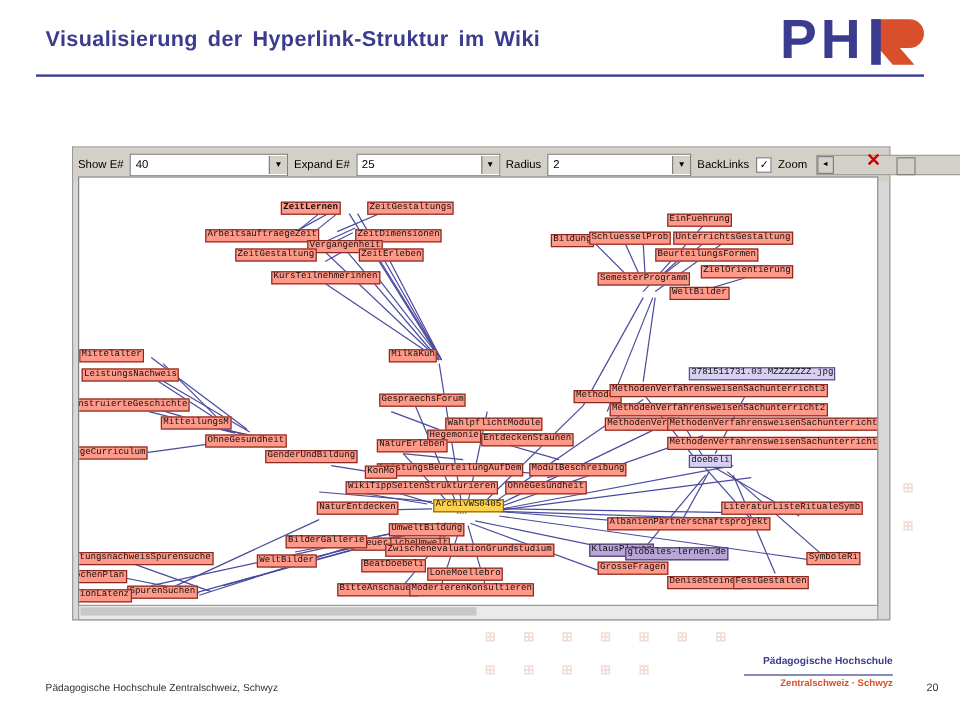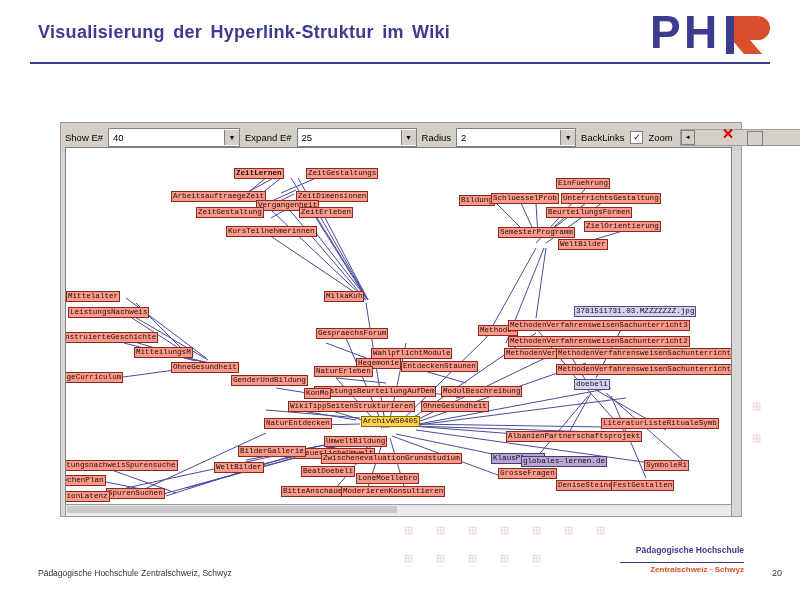--- a/index.html
+++ b/index.html
@@ -295,21 +295,21 @@
         <div class="node" style="left: 432px; top: 79px;">SemesterProgramm</div>
         <div class="node" style="left: 518px; top: 73px;">ZielOrientierung</div>
         <div class="node" style="left: 492px; top: 91px;">WeltBilder</div>
         <div class="node" style="left: 258px; top: 143px;">MilkaKuh</div>
         <div class="node" style="left: 0px; top: 143px;">Mittelalter</div>
         <div class="node" style="left: 2px; top: 159px;">LeistungsNachweis</div>
         <div class="node" style="left: -12px; top: 184px;">konstruierteGeschichte</div>
         <div class="node" style="left: 68px; top: 199px;">MitteilungsM</div>
         <div class="node" style="left: 105px; top: 214px;">OhneGesundheit</div>
         <div class="node" style="left: -6px; top: 224px;">egeCurriculum</div>
-        <div class="node" style="left: 165px; top: 227px;">GenderUndBildung</div>
+        <div class="node" style="left: 155px; top: 227px;">GenderUndBildung</div>
         <div class="node" style="left: 250px; top: 180px;">GespraechsForum</div>
         <div class="node" style="left: 305px; top: 200px;">WahlpflichtModule</div>
         <div class="node" style="left: 290px; top: 210px;">Hegemonie</div>
         <div class="node" style="left: 248px; top: 218px;">NaturErleben</div>
         <div class="node" style="left: 335px; top: 213px;">EntdeckenStaunen</div>
         <div class="node" style="left: 412px; top: 177px;">Methoden</div>
         <div class="node" style="left: 442px; top: 172px;">MethodenVerfahrensweisenSachunterricht3</div>
         <div class="node" style="left: 442px; top: 188px;">MethodenVerfahrensweisenSachunterricht2</div>
         <div class="node" style="left: 438px; top: 200px;">MethodenVerf</div>
         <div class="node" style="left: 490px; top: 200px;">MethodenVerfahrensweisenSachunterricht1</div>
@@ -327,21 +327,21 @@
         <div class="node" style="left: 535px; top: 270px;">LiteraturListeRitualeSymb</div>
         <div class="node" style="left: 258px; top: 288px;">UmweltBildung</div>
         <div class="node" style="left: 228px; top: 300px;">BaeuerlicheUmwelt</div>
         <div class="node" style="left: 172px; top: 298px;">BilderGallerie</div>
         <div class="node" style="left: 255px; top: 305px;">ZwischenevaluationGrundstudium</div>
         <div class="node" style="left: 148px; top: 314px;">WeltBilder</div>
         <div class="node" style="left: 235px; top: 318px;">BeatDoebeli</div>
         <div class="node purple" style="left: 425px; top: 305px;">KlausPleyer</div>
         <div class="node purple" style="left: 455px; top: 308px;">globales-lernen.de</div>
         <div class="node" style="left: 432px; top: 320px;">GrosseFragen</div>
-        <div class="node" style="left: 578px; top: 312px; text-align: center;">SymboleRi</div>
+        <div class="node" style="left: 606px; top: 312px; text-align: center;">SymboleRi</div>
         <div class="node" style="left: 290px; top: 325px;">LoneMoellebro</div>
         <div class="node" style="left: 490px; top: 332px;">DeniseSteiner</div>
         <div class="node" style="left: 545px; top: 332px;">FestGestalten</div>
         <div class="node" style="left: 215px; top: 338px;">BitteAnschauen</div>
         <div class="node" style="left: 275px; top: 338px;">ModerierenKonsultieren</div>
         <div class="node" style="left: -20px; top: 312px;">LeistungsnachweisSpurensuche</div>
         <div class="node" style="left: -10px; top: 327px;">WochenPlan</div>
         <div class="node" style="left: 40px; top: 340px;">SpurenSuchen</div>
         <div class="node" style="left: -6px; top: 343px;">sionLatenz</div>
       </div>

